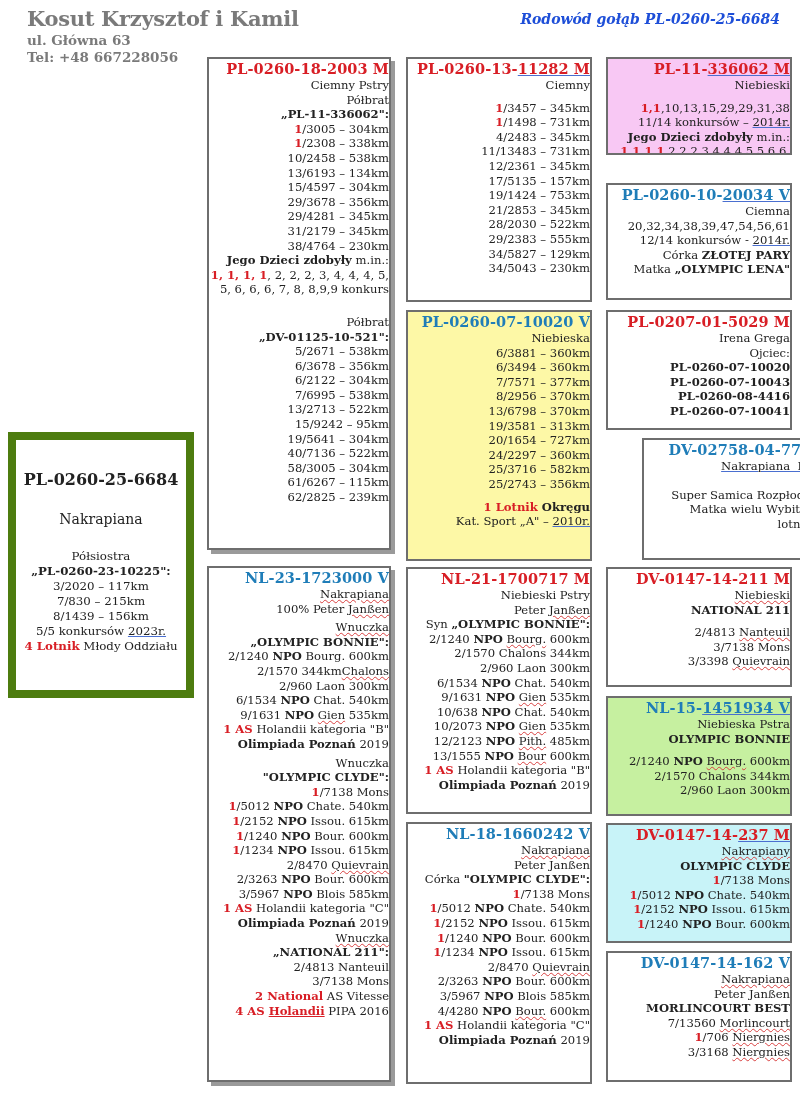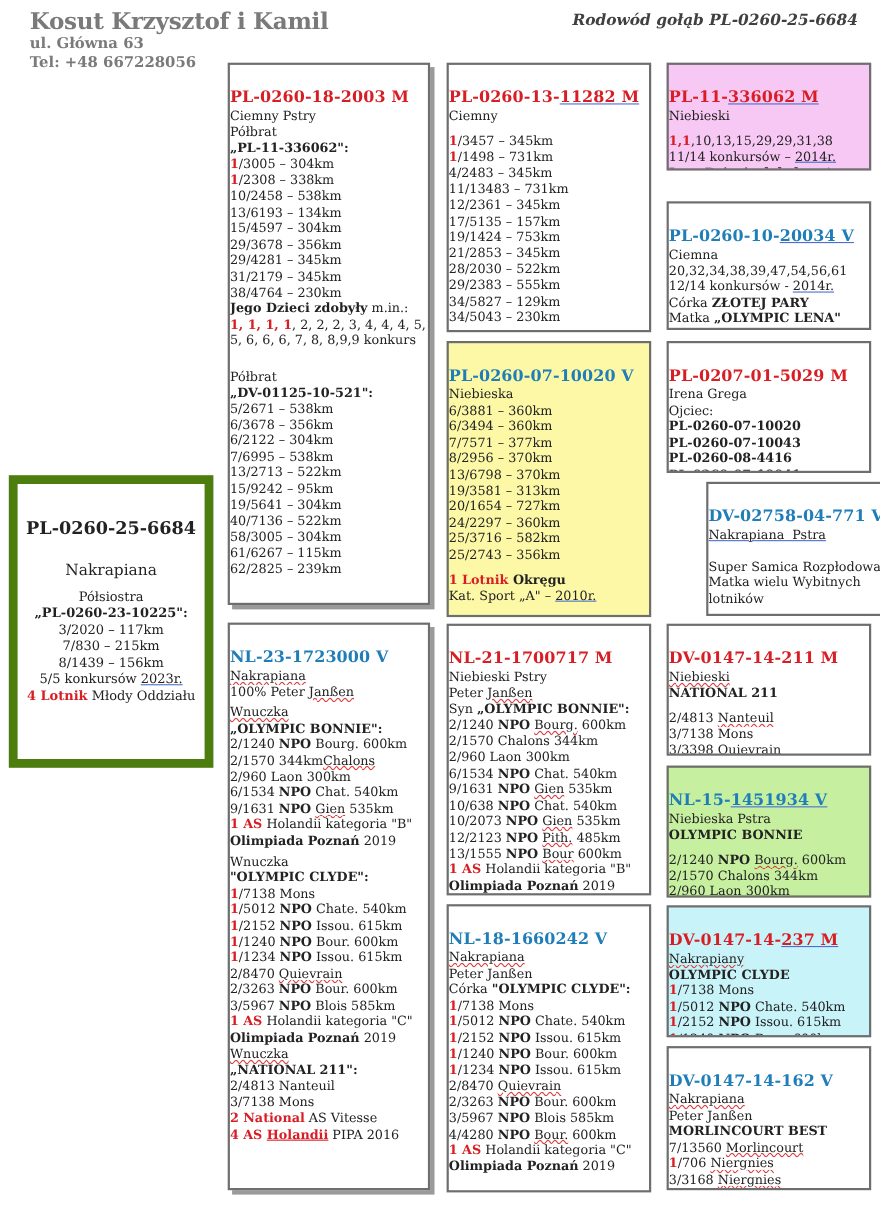--- a/index.html
+++ b/index.html
@@ -2,44 +2,44 @@
 <html><head>
 <meta charset="utf-8">
 <style>
   * { box-sizing: border-box; margin: 0; padding: 0; }
   html, body { width: 800px; height: 1096px; background: #ffffff; overflow: hidden; }
   body { position: relative; font-family: "DejaVu Serif", "Liberation Serif", serif; color: #222; }
 
   .breeder { position: absolute; left: 27px; top: 6px; color: #7a7a7a; font-weight: bold; }
   .breeder .name { font-size: 21px; letter-spacing: -0.3px; line-height: 26px; }
   .breeder .line { font-size: 13.5px; line-height: 17px; }
-  .doc-title { position: absolute; right: 20px; top: 11px; font-size: 14px; font-style: italic; font-weight: bold; color: #404040; margin-left: 40px; }
+  .doc-title { position: absolute; right: 20px; top: 11px; font-size: 14px; font-style: italic; font-weight: bold; color: #1d4ed8; margin-left: 40px; }
 
   .box {
     position: absolute; border: 2px solid #6e6e6e; background: #fff;
-    text-align: left; font-size: 11.6px; line-height: 14.6px; overflow: hidden;
-    padding-top: 20px;
+    text-align: right; font-size: 11.6px; line-height: 14.6px; overflow: hidden;
+    padding-top: 0;
   }
   .box.shadow { box-shadow: 4px 4px 0 #9a9a9a; }
   .box .ring { font-weight: bold; font-size: 14.5px; line-height: 19px; letter-spacing: 0.1px; }
   .ring.red { color: #d81e25; }
   .ring.blue { color: #1f7db8; }
   .ring .ul { text-decoration: underline; text-decoration-color: #4a6fd0; }
   .row { white-space: nowrap; }
   .gap { height: 8px; }
   .gap-s { height: 4px; }
   b, .b { font-weight: bold; }
   .r { color: #d81e25; font-weight: bold; }
   .u { text-decoration: underline; text-decoration-color: #4a6fd0; }
   .sq { text-decoration: underline wavy #d84040; text-decoration-thickness: 1px; }
 
   .subject { position: absolute; left: 8px; top: 432px; width: 186px; height: 266px; border: 8px solid #4d7c0f; background: #fff; text-align: center; }
   .subject .sring { font-weight: bold; font-size: 16px; margin-top: 30px; }
   .subject .scolor { font-size: 14px; margin-top: 22px; }
-  .subject .sinfo { font-size: 11.8px; line-height: 15px; margin-top: 8px; }
+  .subject .sinfo { font-size: 11.8px; line-height: 15px; margin-top: 22px; }
 </style>
 </head>
 <body>
 
 <div class="breeder">
   <div class="name">Kosut Krzysztof i Kamil</div>
   <div class="line">ul. Główna 63</div>
   <div class="line">Tel: +48 667228056</div>
 </div>
 <div class="doc-title">Rodowód gołąb PL-0260-25-6684</div>

